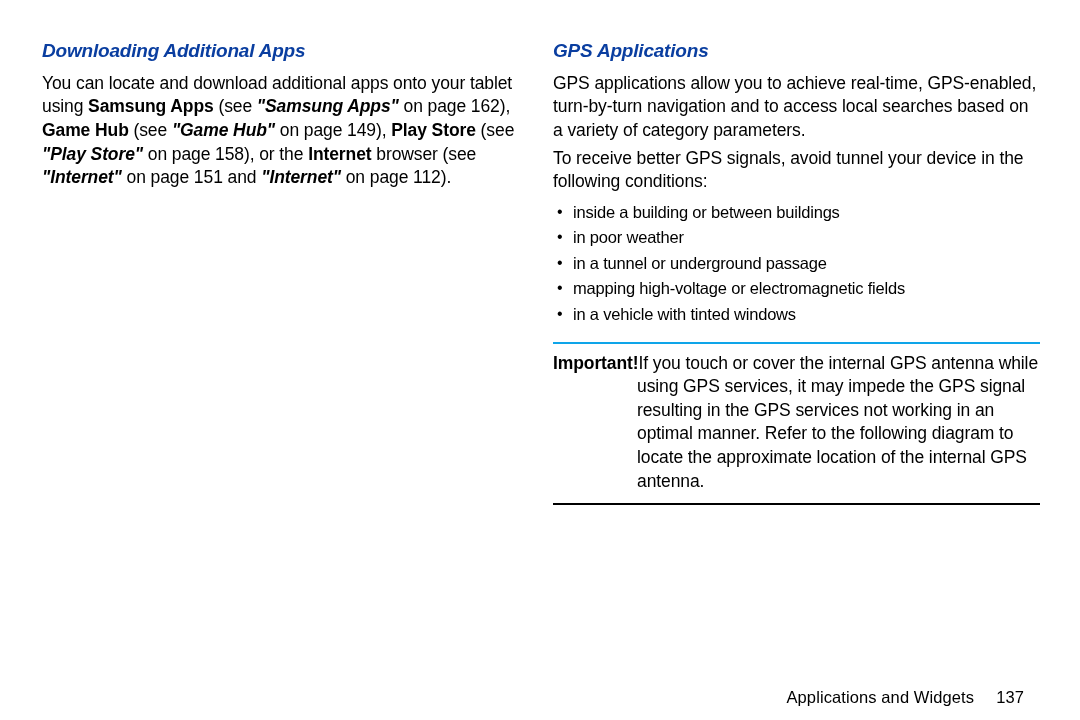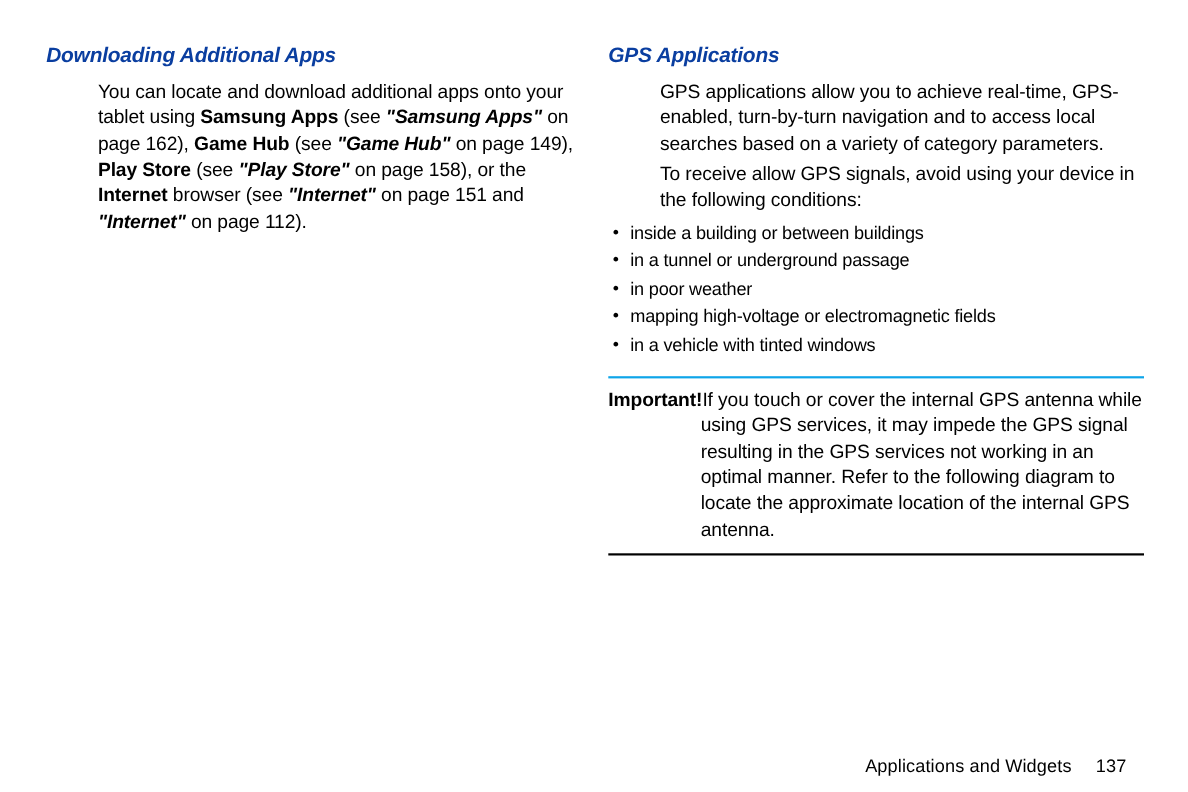--- a/index.html
+++ b/index.html
@@ -29,21 +29,20 @@
       font-family: "Helvetica Neue", Helvetica, Arial, sans-serif;
       font-weight: 700;
       font-style: italic;
       color: #0a3ea0;
       font-size: 19px;
       margin-bottom: 8px;
       letter-spacing: -0.2px;
     }
     .col .p {
       margin-bottom: 4px;
-      margin-left: 47px;
     }
     .b { font-weight: 700; }
     .bi { font-weight: 700; font-style: italic; }
     ul.bullets {
       list-style: none;
       padding-left: 4px;
       margin: 6px 0 8px 0;
     }
     ul.bullets li {
       position: relative;
@@ -94,25 +93,25 @@
   <div class="col">
     <h2 class="sub">Downloading Additional Apps</h2>
     <p class="p">
       <span>You can locate and download additional apps onto your tablet using </span><span class="b">Samsung Apps</span><span> (see </span><span class="bi">"Samsung Apps"</span><span> on page 162), </span><span class="b">Game Hub</span><span> (see </span><span class="bi">"Game Hub"</span><span> on page 149), </span><span class="b">Play Store</span><span> (see </span><span class="bi">"Play Store"</span><span> on page 158), or the </span><span class="b">Internet</span><span> browser (see </span><span class="bi">"Internet"</span><span> on page 151 and </span><span class="bi">"Internet"</span><span> on page 112).</span>
     </p>
   </div>
 
   <div class="col">
     <h2 class="sub">GPS Applications</h2>
     <p class="p">GPS applications allow you to achieve real-time, GPS-enabled, turn-by-turn navigation and to access local searches based on a variety of category parameters.</p>
-    <p class="p">To receive allow GPS signals, avoid using your device in the following conditions:</p>
+    <p class="p">To receive better GPS signals, avoid tunnel your device in the following conditions:</p>
     <ul class="bullets">
       <li>inside a building or between buildings</li>
+      <li>in poor weather</li>
       <li>in a tunnel or underground passage</li>
-      <li>in poor weather</li>
       <li>mapping high-voltage or electromagnetic fields</li>
       <li>in a vehicle with tinted windows</li>
     </ul>
 
     <div class="note-box">
       <span class="nlabel">Important!</span>
       <span class="ntext"> If you touch or cover the internal GPS antenna while using GPS services, it may impede the GPS signal resulting in the GPS services not working in an optimal manner. Refer to the following diagram to locate the approximate location of the internal GPS antenna.</span>
     </div>
   </div>
 

